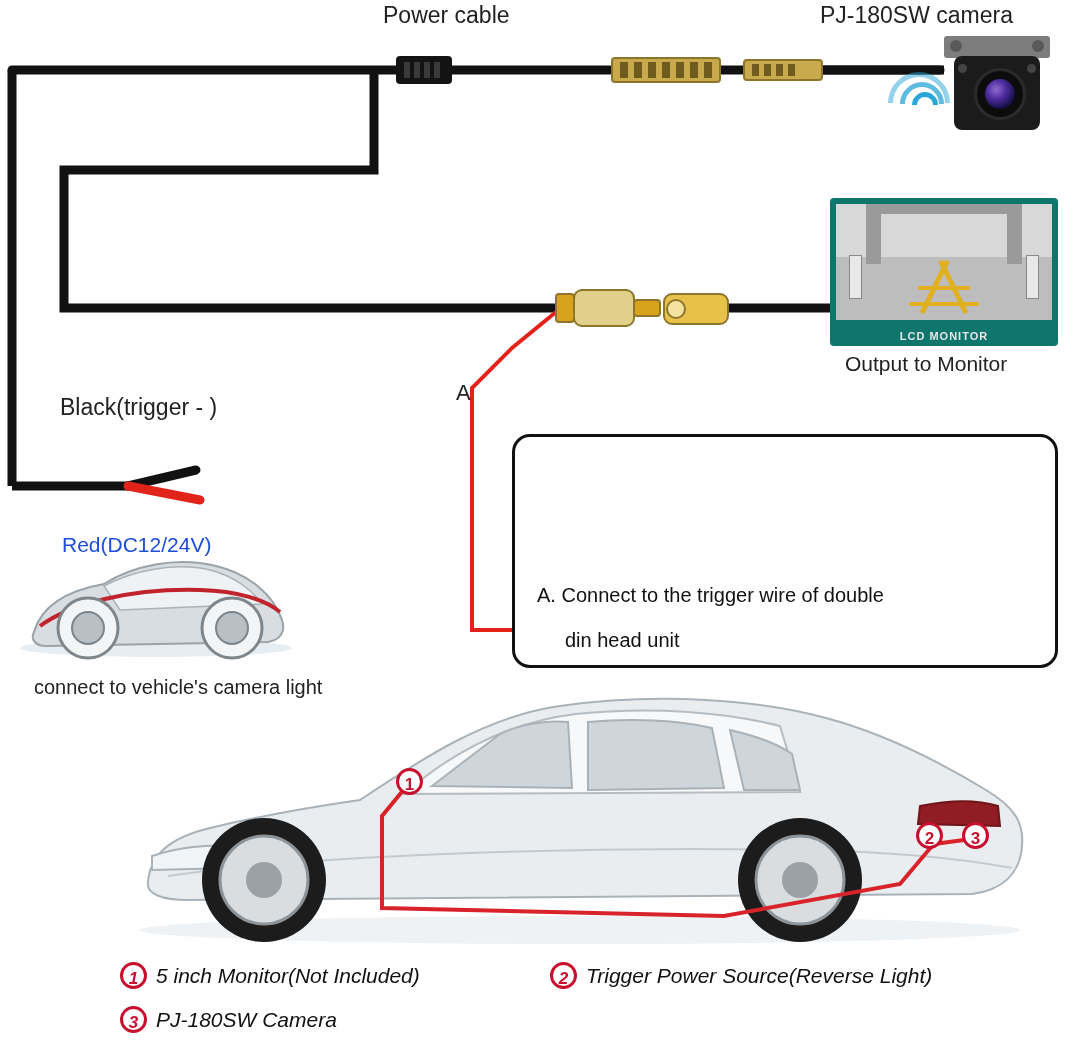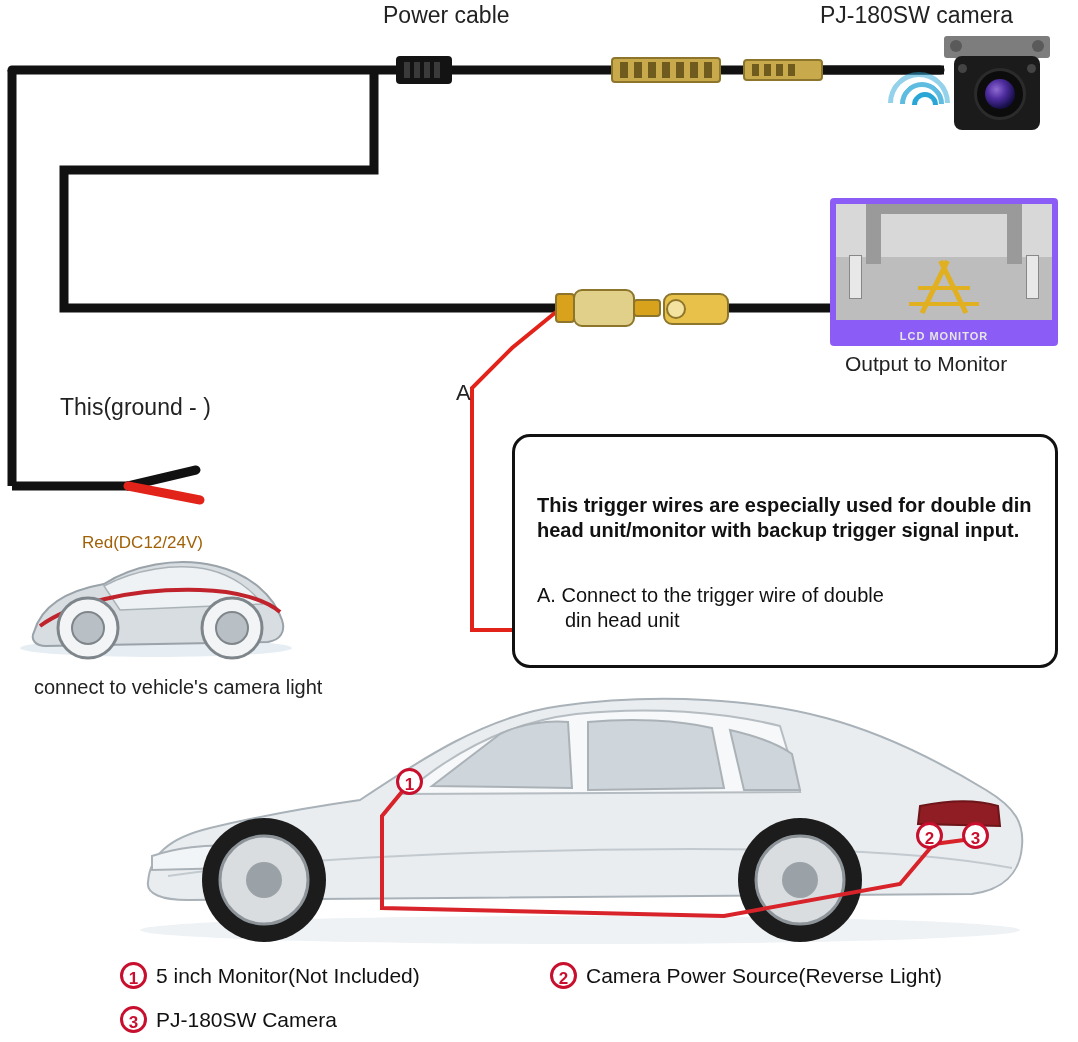--- a/index.html
+++ b/index.html
@@ -9,39 +9,39 @@
     font-family:"Liberation Sans", sans-serif;
     color:#111;
     position:relative;
     overflow:hidden;
   }
   #stage{position:absolute;left:0;top:0;width:1078px;height:1042px;}
   .lbl{position:absolute;white-space:nowrap;}
   .t-power-cable{left:383px;top:2px;font-size:23px;color:#222;}
   .t-camera{left:820px;top:2px;font-size:23px;color:#222;}
   .t-black{left:60px;top:394px;font-size:23px;color:#222;}
-  .t-red{left:62px;top:533px;font-size:17px;color:#a16207;margin-left:20px;}
+  .t-red{left:62px;top:533px;font-size:21px;color:#1d4ed8;}
   .t-reverse{left:34px;top:676px;font-size:20px;color:#222;}
   .t-output{left:845px;top:352px;font-size:21px;color:#222;text-align:center;}
   .t-A{left:456px;top:380px;font-size:22px;color:#222;}
 
   
   .callout{
     position:absolute;left:512px;top:434px;width:546px;height:234px;
     border:3px solid #111;border-radius:18px;background:#fff;
     box-sizing:border-box;
   }
   .callout .title{position:absolute;left:22px;top:16px;font-size:25px;font-weight:bold;color:#111;}
   .callout .body{position:absolute;left:22px;top:56px;width:512px;font-size:20px;font-weight:bold;line-height:25px;color:#111;}
   .callout .itemA{position:absolute;left:22px;top:146px;width:512px;font-size:20px;font-weight:normal;line-height:25px;color:#111;}
-  .callout .itemA .ind{display:block;text-indent:28px;}
+  .callout .itemA .ind{display:block;text-indent:28px;margin-top:20px;}
 
   
   .legend{position:absolute;left:120px;top:962px;width:940px;font-size:0;}
-  .lg-item{position:absolute;font-size:21px;color:#111;white-space:nowrap;}
+  .lg-item{position:absolute;font-size:21px;color:#111;white-space:nowrap;font-style:italic;}
   .lg1{left:0px;top:0px;}
   .lg2{left:430px;top:0px;}
   .lg3{left:0px;top:44px;}
   .badge{
     display:inline-block;width:27px;height:27px;border-radius:50%;
     background:#fff;border:3px solid #c8102e;color:#c8102e;
     font-size:17px;font-weight:bold;text-align:center;line-height:27px;
     vertical-align:middle;margin-right:9px;box-sizing:border-box;
   }
   .lg-text{vertical-align:middle;font-size:21px;}
@@ -51,21 +51,21 @@
     position:absolute;width:27px;height:27px;border-radius:50%;
     background:#fff;border:3px solid #c8102e;color:#c8102e;
     font-size:17px;font-weight:bold;text-align:center;line-height:27px;
     box-sizing:border-box;z-index:40;
   }
   .m1{left:396px;top:768px;}
   .m2{left:916px;top:822px;}
   .m3{left:962px;top:822px;}
 
   
-  .monitor{position:absolute;left:830px;top:198px;width:228px;height:148px;background:#8b5cf6;border-radius:4px;overflow:hidden;}
+  .monitor{position:absolute;left:830px;top:198px;width:228px;height:148px;background:#0f766e;border-radius:4px;overflow:hidden;}
   .monitor .screen{position:absolute;left:6px;top:6px;right:6px;bottom:26px;background:#cfcfcf;overflow:hidden;}
   .monitor .sky{position:absolute;left:0;top:0;width:100%;height:46%;background:#d8d8d8;}
   .monitor .road{position:absolute;left:0;bottom:0;width:100%;height:54%;background:#bdbdbd;}
   .monitor .pillarL{position:absolute;left:14%;top:0;width:7%;height:52%;background:#9a9a9a;}
   .monitor .pillarR{position:absolute;right:14%;top:0;width:7%;height:52%;background:#9a9a9a;}
   .monitor .beam{position:absolute;left:14%;top:0;width:72%;height:9%;background:#9a9a9a;}
   .monitor .barL{position:absolute;left:6%;top:44%;width:6%;height:38%;background:#e8e8e8;border:1px solid #888;box-sizing:border-box;}
   .monitor .barR{position:absolute;right:6%;top:44%;width:6%;height:38%;background:#e8e8e8;border:1px solid #888;box-sizing:border-box;}
   .monitor .gl{position:absolute;bottom:6%;left:50%;width:5px;height:58px;background:#e0b020;transform-origin:bottom center;}
   .monitor .gl.left{transform:translateX(-50%) rotate(26deg) translateY(0);left:40%;}
@@ -209,43 +209,42 @@
       <div class="cam-led l1"></div>
       <div class="cam-led l2"></div>
       <div class="cam-lensring">
         <div class="cam-lens"></div>
       </div>
     </div>
   </div>
 
   <div class="lbl t-power-cable">Power cable</div>
   <div class="lbl t-camera">PJ-180SW camera</div>
-  <div class="lbl t-black">This(ground - )</div>
+  <div class="lbl t-black">Black(trigger - )</div>
   <div class="lbl t-red">Red(DC12/24V)</div>
   <div class="lbl t-reverse">connect to vehicle's camera light</div>
   <div class="lbl t-output">Output to Monitor</div>
   <div class="lbl t-A">A</div>
 
   <div class="callout">
-    <div class="body">This  trigger wires are especially used for double din head unit/monitor with backup trigger signal input.</div>
     <div class="itemA">
       <span>A. Connect to the trigger wire of double</span>
       <span class="ind">din head unit</span>
     </div>
   </div>
 
   <div class="mark m1">1</div>
   <div class="mark m2">2</div>
   <div class="mark m3">3</div>
 
   <div class="legend">
     <div class="lg-item lg1">
       <span class="badge">1</span><span class="lg-text">5 inch Monitor(Not Included)</span>
     </div>
     <div class="lg-item lg2">
-      <span class="badge">2</span><span class="lg-text">Camera Power Source(Reverse Light)</span>
+      <span class="badge">2</span><span class="lg-text">Trigger Power Source(Reverse Light)</span>
     </div>
     <div class="lg-item lg3">
       <span class="badge">3</span><span class="lg-text">PJ-180SW Camera</span>
     </div>
   </div>
 
 </div>
 
 </body></html>

